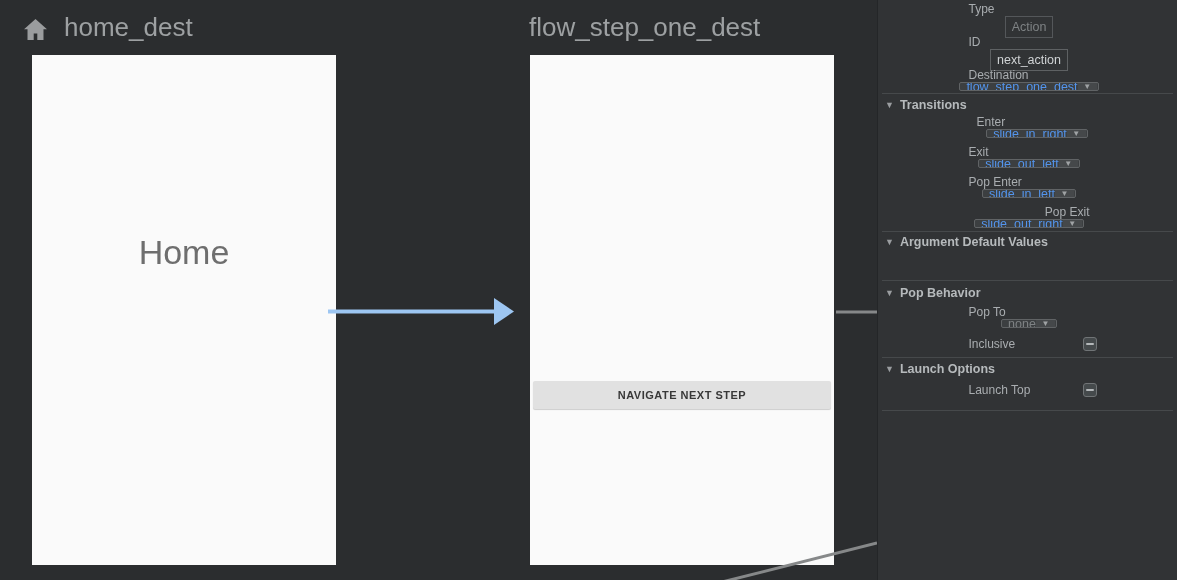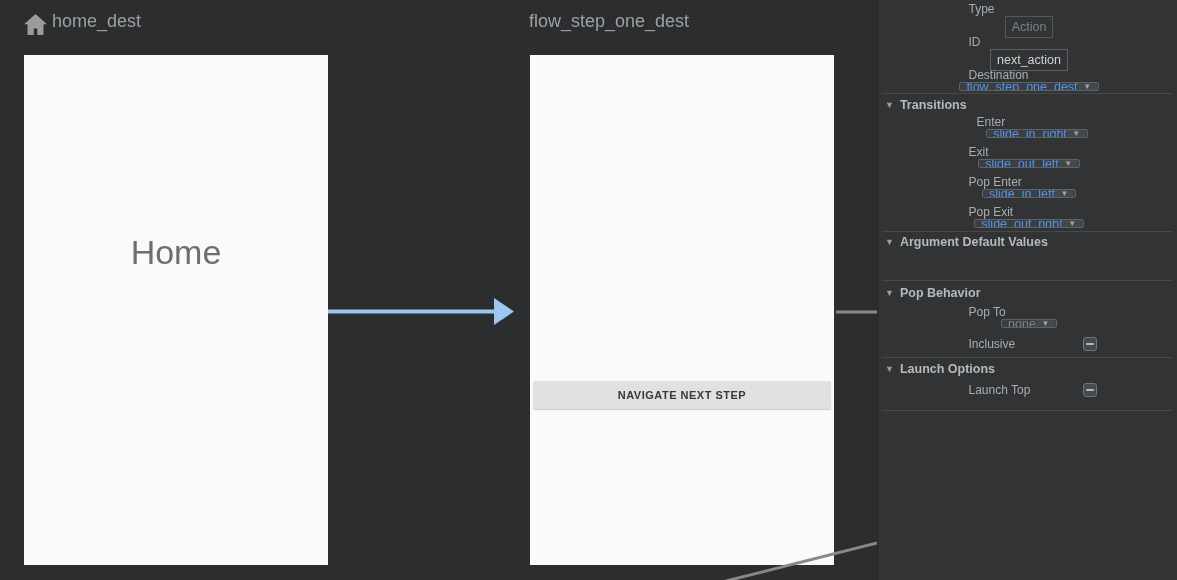--- a/index.html
+++ b/index.html
@@ -9,22 +9,22 @@
     background:#2b2d2f;
     position:relative;
     color:#a9adb0;
   }
 
   
   .canvas { position:absolute; left:0; top:0; width:877px; height:580px; background:#2b2d2f; }
 
   .dest-header {
     position:absolute; top:11px; height:32px;
-    display:flex; align-items:flex-start; gap:3px;
-    color:#9da0a2; font-size:18px;
+    display:flex; align-items:flex-end; gap:15px;
+    color:#9da0a2; font-size:26px;
   }
   .dest-header .home-ic { width:27px; height:27px; flex:0 0 auto; }
 
   .screen {
     position:absolute; top:55px; width:304px; height:510px;
     background:#fafafa;
   }
   .screen-title {
     position:absolute; left:0; width:100%;
     text-align:center; color:#6e6e6e; font-size:34px; font-weight:400;
@@ -107,21 +107,21 @@
   <div class="dest-header" style="left:22px;">
     <svg class="home-ic" viewBox="0 0 24 24">
       <path d="M12 2.6 1.8 11.8h3.1v9.6h5.5v-5.9h3.2v5.9h5.5v-9.6h3.1z" fill="#9a9c9e"></path>
     </svg>
     <span>home_dest</span>
   </div>
   <div class="dest-header" style="left:529px;">
     <span>flow_step_one_dest</span>
   </div>
 
-  <div class="screen" style="left:24px;padding-left:43px;">
+  <div class="screen" style="left:32px;padding-left:43px;">
     <div class="screen-title" style="top:178px;">Home</div>
   </div>
 
   <div class="screen" style="left:530px;">
     <div class="app-btn" style="top:326px;height:28px;">NAVIGATE NEXT STEP</div>
   </div>
 
   <svg class="overlay">
     <g>
       <line x1="328" y1="311.5" x2="495" y2="311.5" stroke-width="4" stroke="#9dc6f2"></line>
@@ -177,21 +177,21 @@
       <span class="arrow-box">▼</span>
     </div>
   </div>
   <div class="prow" style="top:175px;">
     <span class="lbl">Pop Enter</span>
     <div class="dropdown">
       <span class="val accent">slide_in_left</span>
       <span class="arrow-box">▼</span>
     </div>
   </div>
-  <div class="prow" style="top:205px;">
+  <div class="prow" style="top:205px;text-align:right;">
     <span class="lbl">Pop Exit</span>
     <div class="dropdown">
       <span class="val accent">slide_out_right</span>
       <span class="arrow-box">▼</span>
     </div>
   </div>
 
   <div class="divider" style="top:231px;"></div>
 
   <div class="sec-hdr" style="top:234px;">

